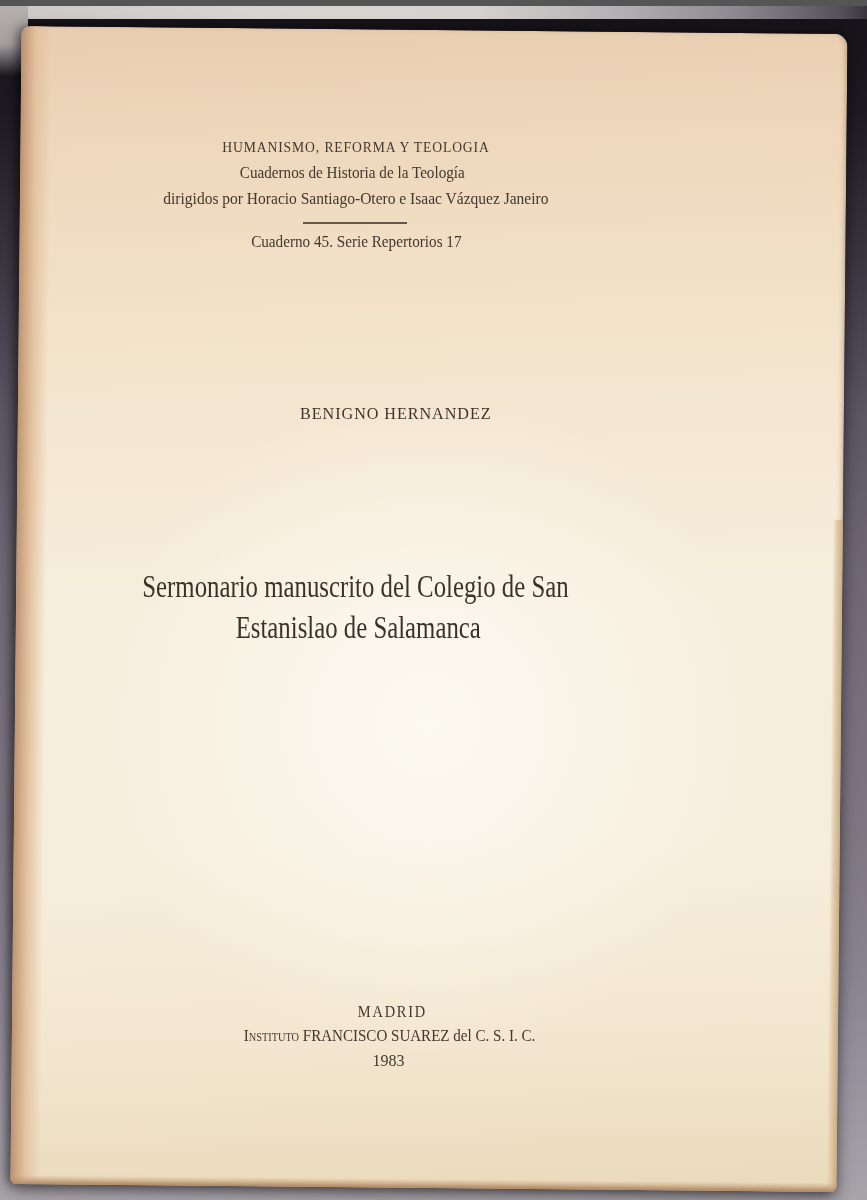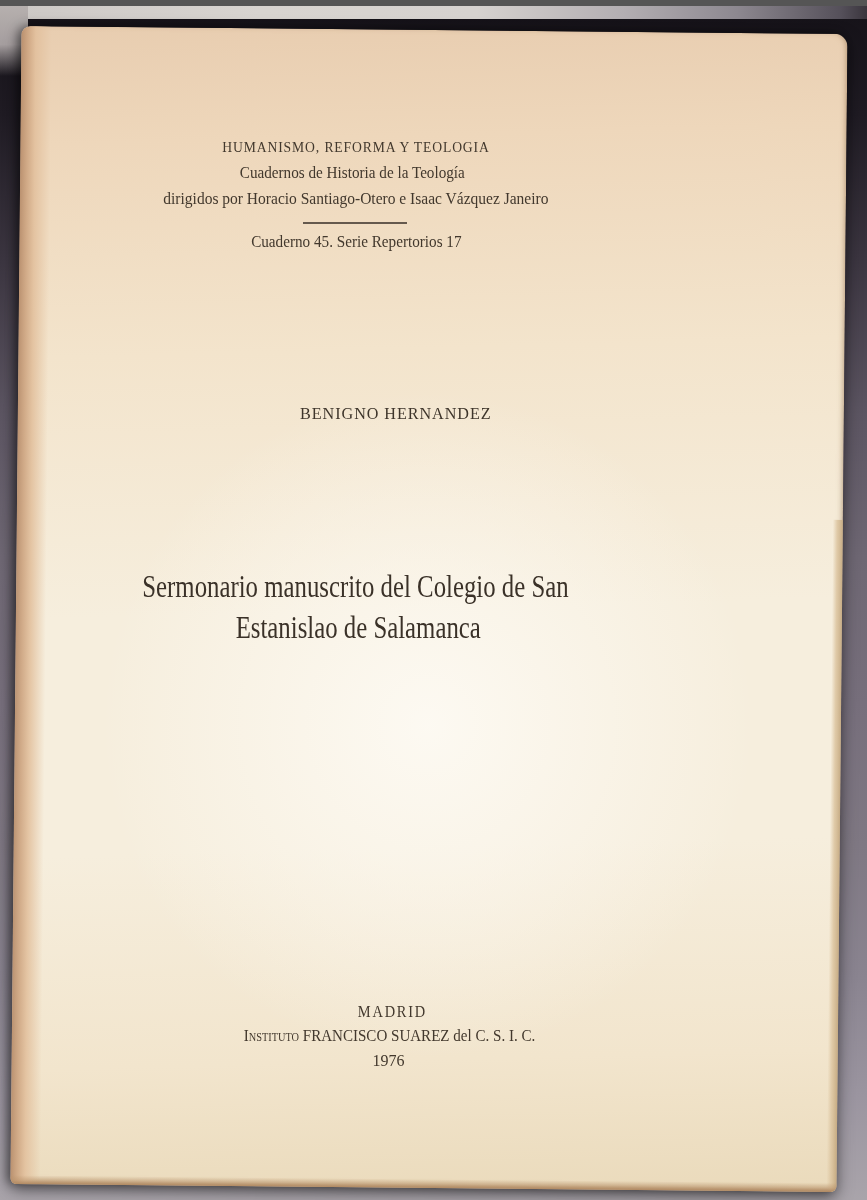--- a/index.html
+++ b/index.html
@@ -132,17 +132,17 @@
 
   <div class="tl imprint-city">
     <span class="cx">MADRID</span>
   </div>
 
   <div class="tl imprint-pub">
     <span class="cx"><span class="sc">Instituto</span> <span>FRANCISCO SUAREZ</span> <span>del C. S. I. C.</span></span>
   </div>
 
   <div class="tl imprint-year">
-    <span class="cx">1976</span>
+    <span class="cx">1983</span>
   </div>
 
 
 </div>
 
 </body></html>

